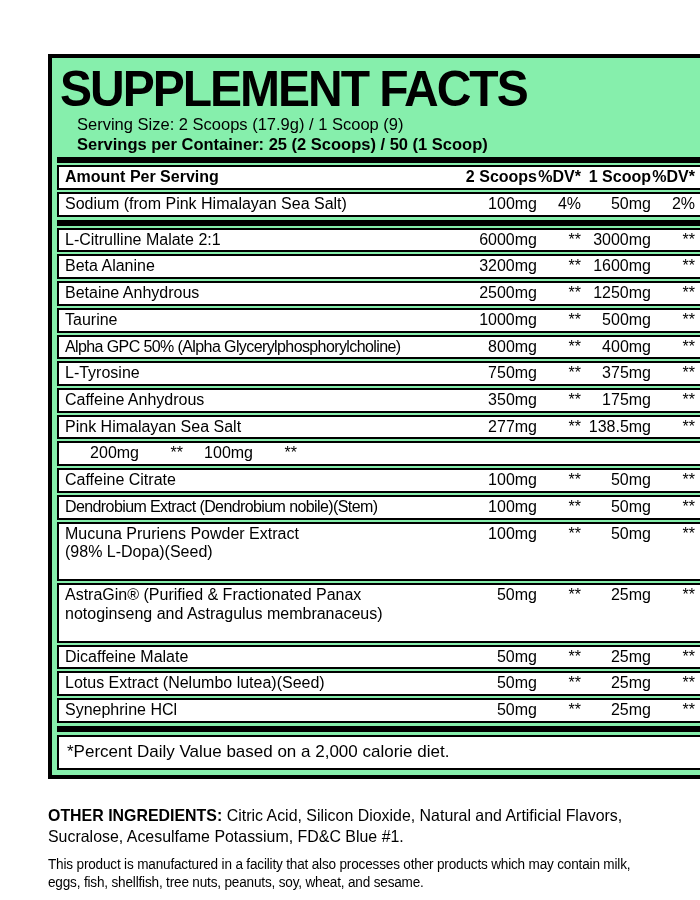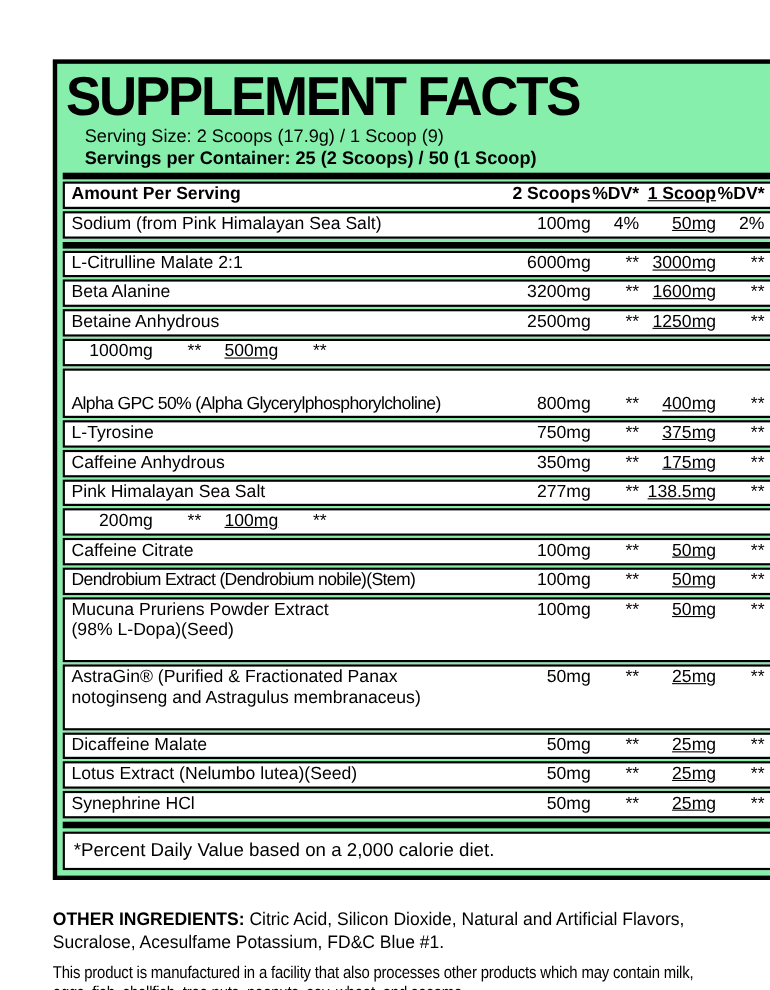--- a/index.html
+++ b/index.html
@@ -20,21 +20,21 @@
   .row{
     display:flex;align-items:flex-end;
     border:2px solid #000;margin-top:2px;background:#fff;
     padding:1px 6px;font-size:16px;line-height:1.17;
   }
   .row.head{font-weight:bold;}
   .row.tall{align-items:flex-start;padding-bottom:17px;}
   .c-name{flex:1;white-space:nowrap;text-align:left;}
   .c-a2{width:74px;text-align:right;}
   .c-d2{width:44px;text-align:right;}
-  .c-a1{width:70px;text-align:right;text-decoration:underline;}
+  .c-a1{width:70px;text-align:right;}
   .c-d1{width:44px;text-align:right;}
   .footnote-box{
     border:2px solid #000000;margin-top:3px;background:#fff;
     padding:4px 8px 6px;font-size:17px;line-height:1.25;
   }
   .other{
     margin:26px 0 0 48px;font-size:16.5px;line-height:1.3;
     width:626px;transform:scaleX(0.965);transform-origin:left top;
   }
   .allergen{
@@ -97,27 +97,30 @@
         <div class="row">
           <div class="c-name">
             <div>Betaine Anhydrous</div>
           </div>
           <div class="c-a2">2500mg</div>
           <div class="c-d2">**</div>
           <div class="c-a1">1250mg</div>
           <div class="c-d1">**</div>
         </div>
         <div class="row">
+          <div class="c-name">
+            <div>Taurine</div>
+          </div>
           <div class="c-a2">1000mg</div>
           <div class="c-d2">**</div>
           <div class="c-a1">500mg</div>
           <div class="c-d1">**</div>
         </div>
         <div class="row">
-          <div class="c-name" style="letter-spacing: -0.6px; margin-top: 21px;">
+          <div class="c-name" style="letter-spacing: -0.6px;">
             <div>Alpha GPC 50% (Alpha Glycerylphosphorylcholine)</div>
           </div>
           <div class="c-a2">800mg</div>
           <div class="c-d2">**</div>
           <div class="c-a1">400mg</div>
           <div class="c-d1">**</div>
         </div>
         <div class="row">
           <div class="c-name">
             <div>L-Tyrosine</div>

